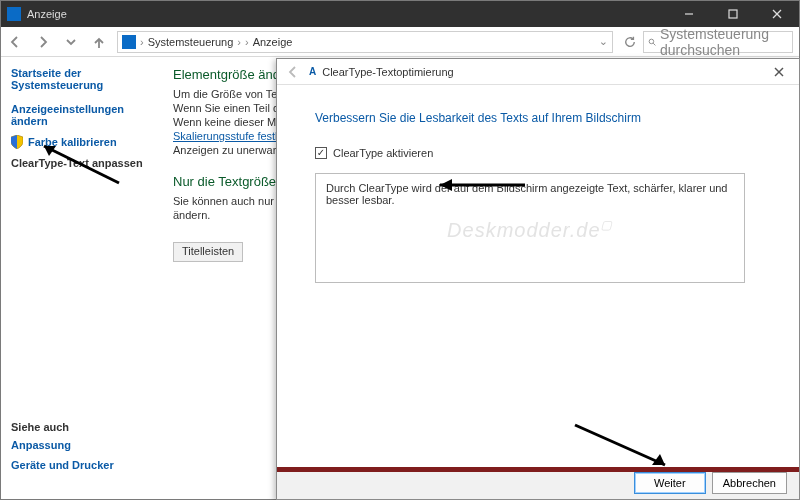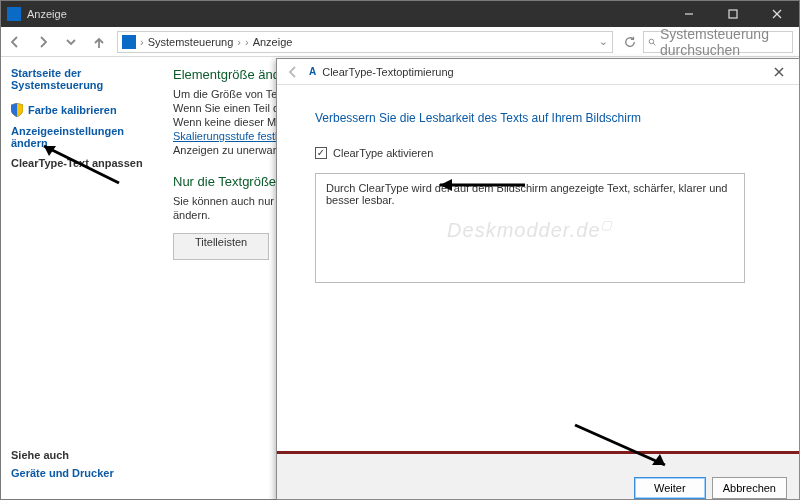--- a/index.html
+++ b/index.html
@@ -24,50 +24,50 @@
   .refresh { width:26px; display:flex; align-items:center; justify-content:center; }
   .searchbox { width:150px; height:22px; border:1px solid #cfcfcf; margin-right:6px; display:flex; align-items:center; padding:0 4px; color:#888; font-size:14px; }
   .searchbox svg { width:12px; height:12px; stroke:#888; stroke-width:1.6; fill:none; margin-right:4px; }
 
   .client { display:flex; height:calc(100% - 56px); position:relative; }
   .sidebar { width:160px; padding:10px 10px; font-size:11px;font-weight:bold; }
   .sidebar .home { color:#0b5aa6; margin-bottom:12px; }
   .sidebar .link { color:#0b5aa6; margin-bottom:8px; display:flex; align-items:center; gap:5px; }
   .sidebar .shield { width:12px; height:14px; }
   .sidebar .plain { color:#333; margin-bottom:8px; }
-  .sidebar .bottom { position:absolute; left:10px; bottom:12px; width:150px; }
+  .sidebar .bottom { position:absolute; left:10px; bottom:20px; width:150px; }
   .sidebar .bottom .hdr { color:#333; margin-bottom:6px; }
 
   .content { flex:1; padding:10px 12px; font-size:11px; color:#333; position:relative; }
   .content h2 { font-size:13px; font-weight:400; color:#0a5a2a; margin:0 0 6px 0; }
   .content .para { margin:2px 0; }
   .content a.bluelink { color:#0b5aa6; text-decoration:underline; }
   .section2 { margin-top:18px; }
-  .titlebtn { display:inline-block; height:27px; border:1px solid #bfbfbf; background:#f1f1f1; padding:2px 21px; font-size:11px; margin-top:10px; }
+  .titlebtn { display:inline-block; height:20px; border:1px solid #bfbfbf; background:#f1f1f1; padding:2px 8px; font-size:11px; margin-top:19px; }
 
   
   .annot { position:absolute; pointer-events:none; }
 
   
   .wizard { position:absolute; left:276px; top:58px; width:524px; height:442px; background:#fff; border:1px solid #8a8a8a; box-shadow:-2px 2px 6px rgba(0,0,0,.25); }
   .wizard .wtitle { height:26px; background:#fff; border-bottom:1px solid #e0e0e0; display:flex; align-items:center; font-size:11px; color:#333; }
   .wizard .wtitle .wicon { width:24px; height:24px; display:flex; align-items:center; justify-content:center; margin:0 4px; }
   .wizard .wtitle .spacer { flex:1; }
   .wizard .wclose { width:40px; height:26px; display:flex; align-items:center; justify-content:center; }
   .wizard .wclose svg { width:10px; height:10px; stroke:#555; stroke-width:1.4; fill:none; }
 
   .wizard .wbody { padding:26px 38px 0 38px; font-size:11px; color:#333; position:relative; height:calc(100% - 26px - 44px); }
   .wizard h1 { font-size:12px; font-weight:400; color:#0a5aa6; margin:0 0 22px 0; }
   .ck { display:flex; align-items:center; gap:6px; margin-bottom:14px; }
   .ck .box { width:12px; height:12px; border:1px solid #555; display:flex; align-items:center; justify-content:center; font-size:10px; line-height:10px; }
   .descbox { width:430px; height:110px; border:1px solid #bcbcbc; padding:8px 10px; font-size:11px; color:#333; background:#fff; position:relative; }
   .watermark { position:absolute; left:0; right:0; top:44px; text-align:center; font-size:20px; letter-spacing:1px; color:#e3e3e3; font-style:italic; pointer-events:none; }
   .watermark .wmx { font-size:12px; vertical-align:super; }
 
-  .wizard .wfooter { position:absolute; left:0; right:0; bottom:0; height:48px; background:#f1f1f1; border-top:3px solid #7f1d1d; display:flex; align-items:flex-end; justify-content:flex-end; gap:6px; padding:0 12px; }
+  .wizard .wfooter { position:absolute; left:0; right:0; bottom:0; height:32px; background:#f1f1f1; border-top:5px solid #7f1d1d; display:flex; align-items:flex-start; justify-content:flex-end; gap:6px; padding:0 12px; }
   .btn { min-width:72px; height:22px; border:1px solid #9a9a9a; background:#fdfdfd; font-size:11px; display:flex; align-items:center; justify-content:center; padding:0 10px; }
   .btn.primary { border:1px solid #3a8edb; box-shadow:0 0 0 1px #9fd0ff inset; }
 
   .help-badge { position:absolute; right:4px; top:60px; width:16px; height:16px; border-radius:50%; background:#1e7bd6; color:#fff; font-size:11px; display:flex; align-items:center; justify-content:center; }
 </style>
 </head>
 <body>
 
 <div class="win-main">
   <div class="titlebar-main">
@@ -138,33 +138,36 @@
       <span>Systemsteuerung durchsuchen</span>
     </div>
   </div>
 
   <div class="help-badge">?</div>
 
   <div class="client">
     <div class="sidebar">
       <div class="home">Startseite der Systemsteuerung</div>
       <div class="link">
+          <span>Anzeigeeinstellungen ändern</span>
+        </div>
+      <div class="link">
         <svg class="shield" viewBox="0 0 12 14">
             <path d="M6 0 L12 2 V7 C12 11 6 14 6 14 C6 14 0 11 0 7 V2 Z" fill="#f3c200" stroke="#a07800" stroke-width="0.6"></path>
             <path d="M6 0 L6 14 C6 14 0 11 0 7 V2 Z" fill="#2a6fd6"></path>
           </svg>
         <span>Farbe kalibrieren</span>
       </div>
-      <div class="link">
-          <span>Anzeigeeinstellungen ändern</span>
-        </div>
       <div class="plain">ClearType-Text anpassen</div>
 
       <div class="bottom">
         <div class="hdr">Siehe auch</div>
+        <div class="link">
+            <span>Anpassung</span>
+          </div>
         <div class="link">
             <span>Geräte und Drucker</span>
           </div>
       </div>
     </div>
 
     <div class="content">
       <h2>Elementgröße ändern</h2>
       <div class="para">Um die Größe von Text, Apps und anderen Elementen zu ändern, verwenden Sie diese Anzeigeeinstellungen.</div>
       <div class="para">Wenn Sie einen Teil des</div>

